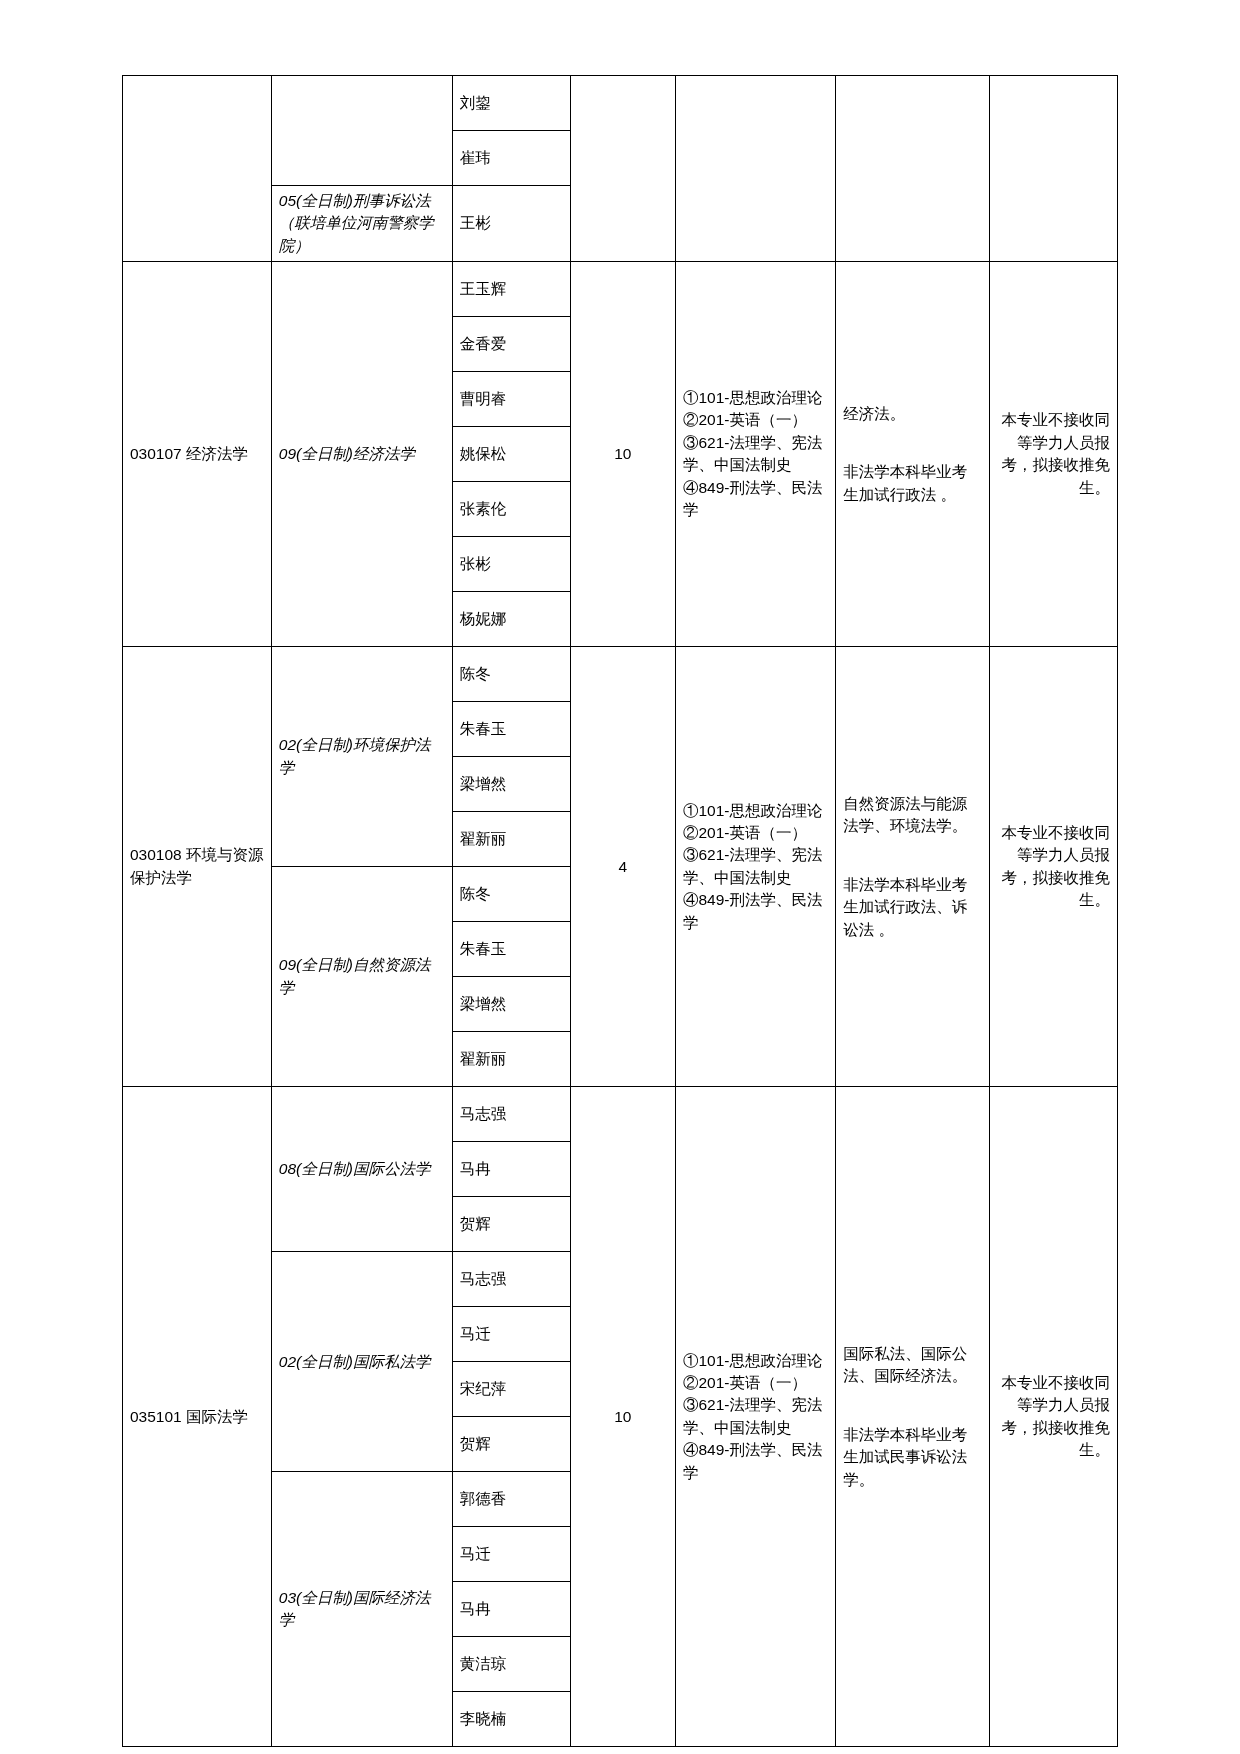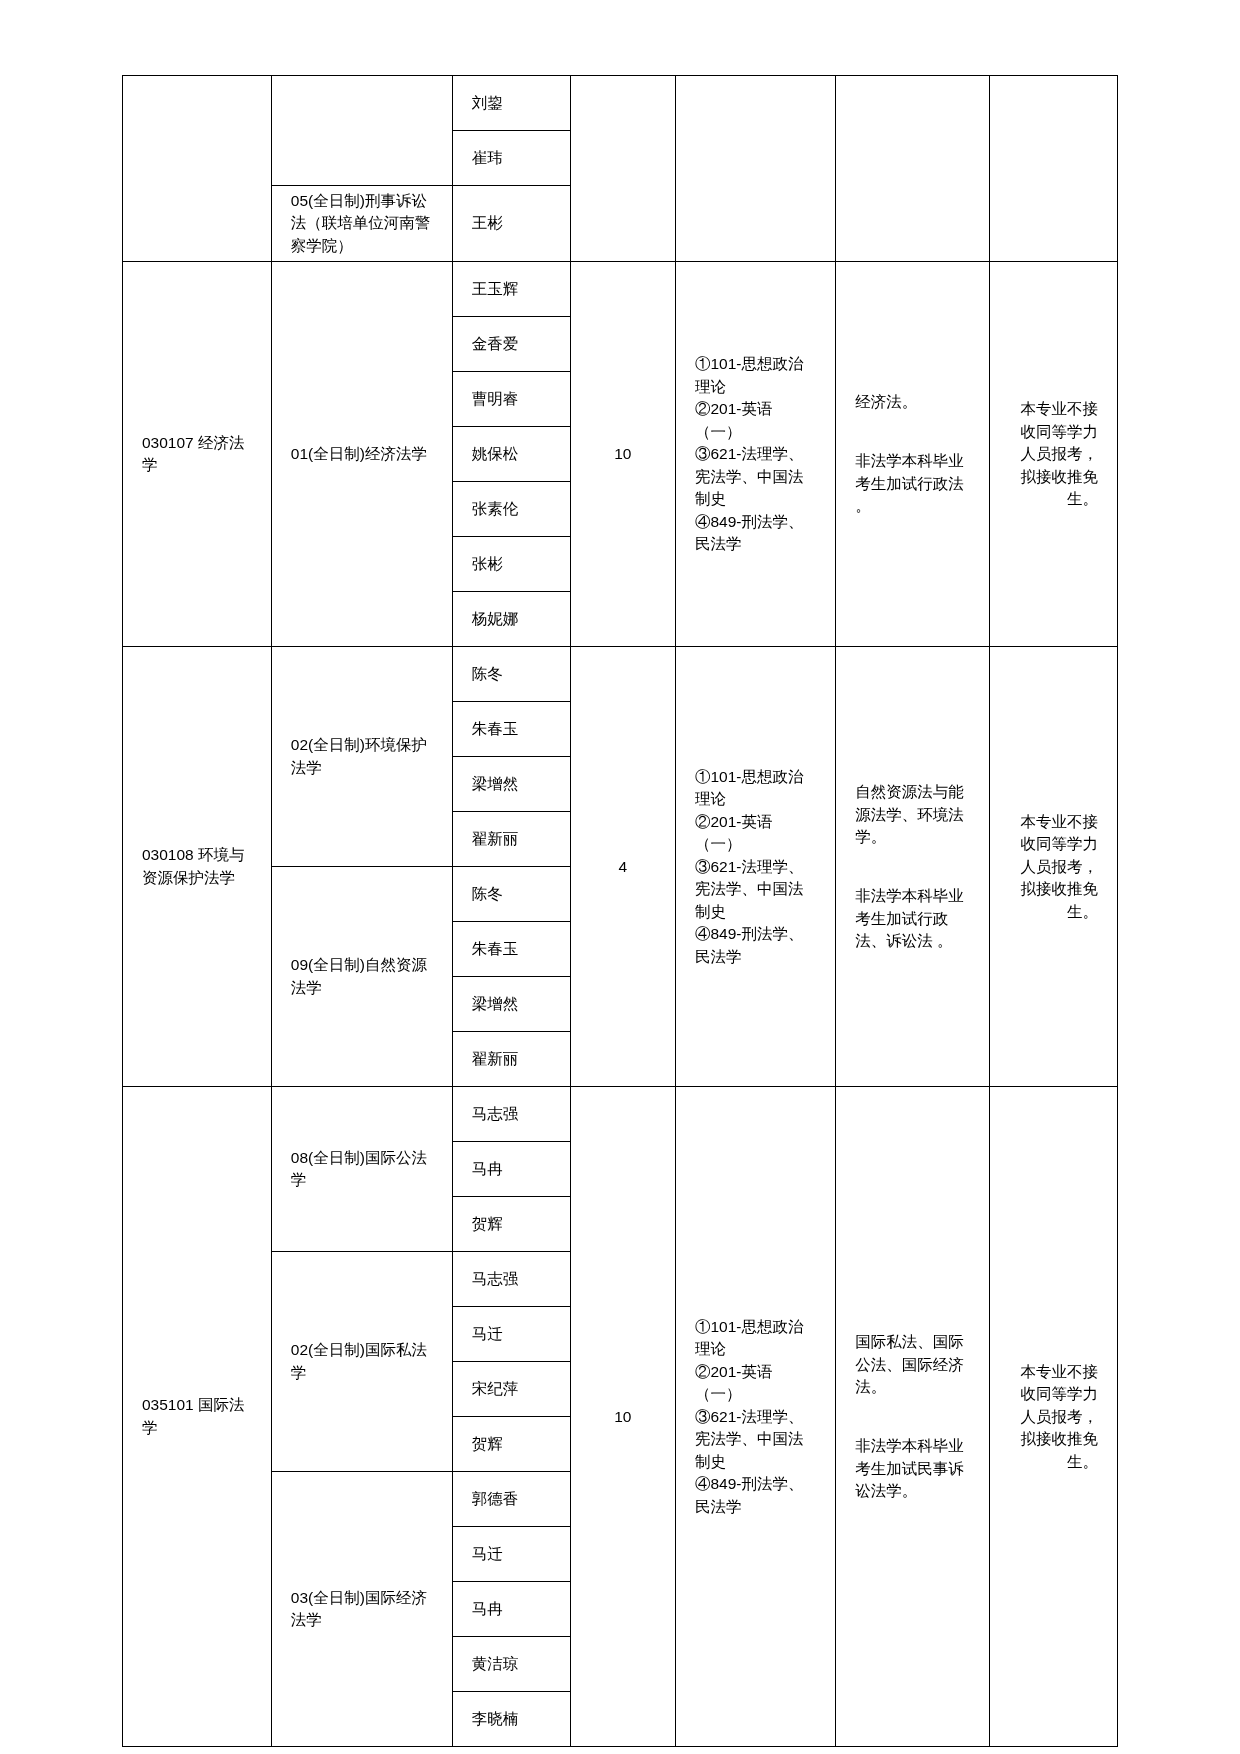--- a/index.html
+++ b/index.html
@@ -23,21 +23,21 @@
     padding: 75px 120px 0 122px;
   }
   table.grid {
     border-collapse: collapse;
     width: 996px;
     table-layout: fixed;
   }
   table.grid td {
     border: 1px solid #000000;
     vertical-align: middle;
-    padding: 4px 19px;
+    padding: 4px 7px;
     font-size: 15.5px;
     line-height: 1.45;
     word-wrap: break-word;
   }
   
   col.c-major   { width: 130px; }
   col.c-dir     { width: 158px; }
   col.c-teacher { width: 103px; }
   col.c-num     { width: 92px; }
   col.c-exam    { width: 140px; }
@@ -45,20 +45,21 @@
   col.c-note    { width: 112px; }
 
   .cell-major {
     font-size: 15px;
     line-height: 1.5;
     margin-left: 38px;
   }
   .cell-dir {
     font-size: 15.5px;
     line-height: 1.5;
+    font-style: italic;
   }
   .cell-teacher {
     font-size: 16.5px;
     line-height: 1.3;
     white-space: nowrap;
   }
   .cell-num {
     text-align: center;
     font-size: 16px;
     margin-left: 36px;
@@ -108,21 +109,21 @@
       <tr class="r-teacher">
         <td class="cell-teacher">崔玮</td>
       </tr>
       <tr class="r-teacher">
         <td class="cell-dir">05(全日制)刑事诉讼法（联培单位河南警察学院）</td>
         <td class="cell-teacher">王彬</td>
       </tr>
 
       <tr class="r-teacher">
         <td class="cell-major" rowspan="7">030107  经济法学</td>
-        <td class="cell-dir" rowspan="7">01(全日制)经济法学</td>
+        <td class="cell-dir" rowspan="7">09(全日制)经济法学</td>
         <td class="cell-teacher">王玉辉</td>
         <td class="cell-num" rowspan="7">10</td>
         <td class="cell-exam" rowspan="7"><span>①101-思想政治理论<br>②201-英语（一）<br>③621-法理学、宪法学、中国法制史<br>④849-刑法学、民法学</span></td>
         <td class="cell-remark" rowspan="7"><span>经济法。<br><span class="blankline"></span><br>非法学本科毕业考生加试行政法 。</span></td>
         <td class="cell-note" rowspan="7">本专业不接收同等学力人员报考，拟接收推免生。</td>
       </tr>
       <tr class="r-teacher">
         <td class="cell-teacher">金香爱</td>
       </tr>
       <tr class="r-teacher">

